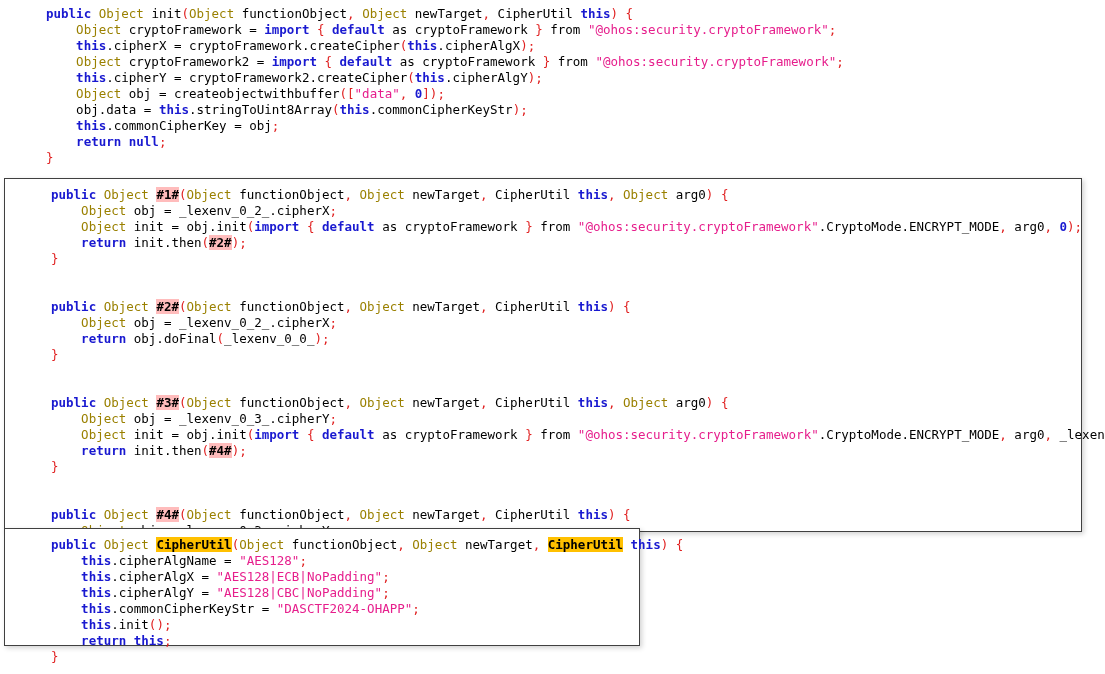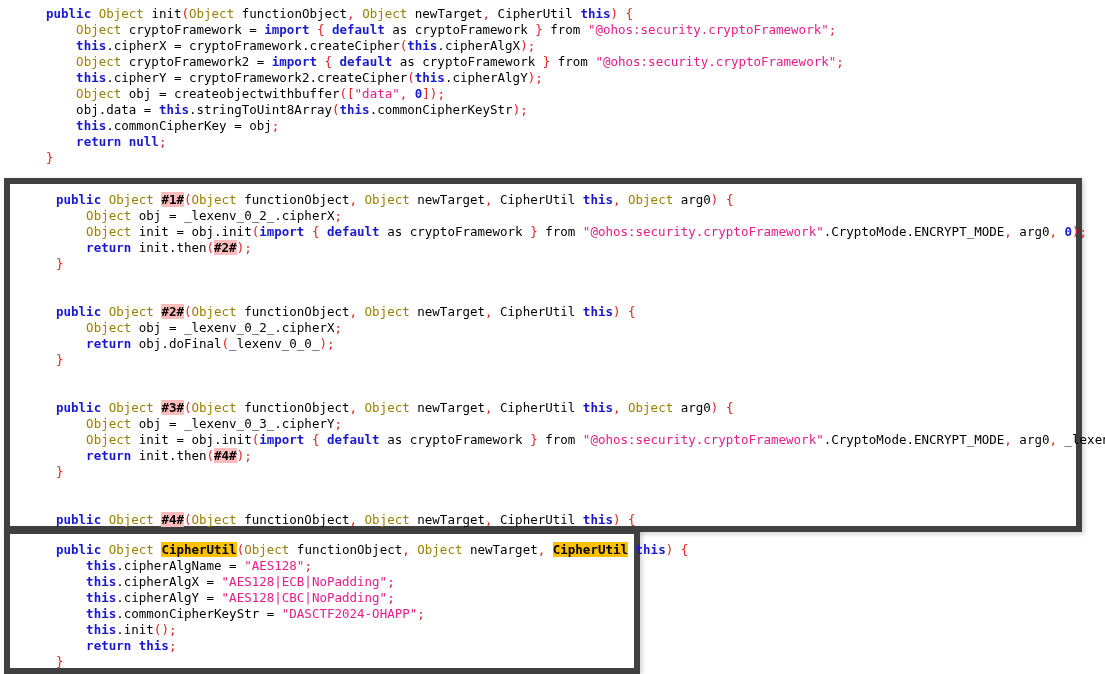--- a/index.html
+++ b/index.html
@@ -15,21 +15,21 @@
 
   
   .panel{
     position:absolute;
     background:#ffffff;
     box-sizing:border-box;
     padding-left:32px;
   }
   .panel.plain{border:none;}
   .panel.boxed{
-    border:6px solid #404040;
+    border:1px solid #404040;
     box-shadow:2px 2px 5px rgba(0,0,0,0.18);
   }
   .code-block{
     padding:0;
     white-space:pre;
     line-height:16px;
   }
   .code-line{
     white-space:pre;
     height:16px;
@@ -52,16 +52,16 @@
 </head>
 <body>
 
 <div class="decomp-root">
     <div class="panel plain" style="left: 0px; top: 0px; width: 1105px; height: 170px;">
       <div class="code-block" style="padding: 6px 0px 0px 14px;"><div class="code-line"><span class="k">public</span><span class="sep"> </span><span class="ty">Object</span><span class="sep"> </span><span class="id">init</span><span class="p">(</span><span class="ty">Object</span><span class="id"> functionObject</span><span class="p">,</span><span class="sep"> </span><span class="ty">Object</span><span class="id"> newTarget</span><span class="p">,</span><span class="id"> CipherUtil </span><span class="k">this</span><span class="p">)</span><span class="sep"> </span><span class="p">{</span></div><div class="code-line"><span class="sep">    </span><span class="ty">Object</span><span class="id"> cryptoFramework = </span><span class="k">import</span><span class="sep"> </span><span class="p">{</span><span class="sep"> </span><span class="k">default</span><span class="id"> as cryptoFramework </span><span class="p">}</span><span class="id"> from </span><span class="str">"@ohos:security.cryptoFramework"</span><span class="p">;</span></div><div class="code-line"><span class="sep">    </span><span class="k">this</span><span class="id">.cipherX = cryptoFramework.createCipher</span><span class="p">(</span><span class="k">this</span><span class="id">.cipherAlgX</span><span class="p">)</span><span class="p">;</span></div><div class="code-line"><span class="sep">    </span><span class="ty">Object</span><span class="id"> cryptoFramework2 = </span><span class="k">import</span><span class="sep"> </span><span class="p">{</span><span class="sep"> </span><span class="k">default</span><span class="id"> as cryptoFramework </span><span class="p">}</span><span class="id"> from </span><span class="str">"@ohos:security.cryptoFramework"</span><span class="p">;</span></div><div class="code-line"><span class="sep">    </span><span class="k">this</span><span class="id">.cipherY = cryptoFramework2.createCipher</span><span class="p">(</span><span class="k">this</span><span class="id">.cipherAlgY</span><span class="p">)</span><span class="p">;</span></div><div class="code-line"><span class="sep">    </span><span class="ty">Object</span><span class="id"> obj = createobjectwithbuffer</span><span class="p">([</span><span class="str">"data"</span><span class="p">,</span><span class="sep"> </span><span class="num">0</span><span class="p">])</span><span class="p">;</span></div><div class="code-line"><span class="id">    obj.data = </span><span class="k">this</span><span class="id">.stringToUint8Array</span><span class="p">(</span><span class="k">this</span><span class="id">.commonCipherKeyStr</span><span class="p">)</span><span class="p">;</span></div><div class="code-line"><span class="sep">    </span><span class="k">this</span><span class="id">.commonCipherKey = obj</span><span class="p">;</span></div><div class="code-line"><span class="sep">    </span><span class="k">return</span><span class="sep"> </span><span class="k">null</span><span class="p">;</span></div><div class="code-line"><span class="p">}</span></div></div>
     </div>
     <div class="panel boxed" style="left: 4px; top: 178px; width: 1078px; height: 354px;">
       <div class="code-block" style="padding: 8px 0px 0px 14px;"><div class="code-line"><span class="k">public</span><span class="sep"> </span><span class="ty">Object</span><span class="sep"> </span><span class="hl-pink">#1#</span><span class="p">(</span><span class="ty">Object</span><span class="id"> functionObject</span><span class="p">,</span><span class="sep"> </span><span class="ty">Object</span><span class="id"> newTarget</span><span class="p">,</span><span class="id"> CipherUtil </span><span class="k">this</span><span class="p">,</span><span class="sep"> </span><span class="ty">Object</span><span class="id"> arg0</span><span class="p">)</span><span class="sep"> </span><span class="p">{</span></div><div class="code-line"><span class="sep">    </span><span class="ty">Object</span><span class="id"> obj = _lexenv_0_2_.cipherX</span><span class="p">;</span></div><div class="code-line"><span class="sep">    </span><span class="ty">Object</span><span class="id"> init = obj.init</span><span class="p">(</span><span class="k">import</span><span class="sep"> </span><span class="p">{</span><span class="sep"> </span><span class="k">default</span><span class="id"> as cryptoFramework </span><span class="p">}</span><span class="id"> from </span><span class="str">"@ohos:security.cryptoFramework"</span><span class="id">.CryptoMode.ENCRYPT_MODE</span><span class="p">,</span><span class="id"> arg0</span><span class="p">,</span><span class="sep"> </span><span class="num">0</span><span class="p">)</span><span class="p">;</span></div><div class="code-line"><span class="sep">    </span><span class="k">return</span><span class="id"> init.then</span><span class="p">(</span><span class="hl-pink">#2#</span><span class="p">)</span><span class="p">;</span></div><div class="code-line"><span class="p">}</span></div><div class="code-line">&nbsp;</div><div class="code-line">&nbsp;</div><div class="code-line"><span class="k">public</span><span class="sep"> </span><span class="ty">Object</span><span class="sep"> </span><span class="hl-pink">#2#</span><span class="p">(</span><span class="ty">Object</span><span class="id"> functionObject</span><span class="p">,</span><span class="sep"> </span><span class="ty">Object</span><span class="id"> newTarget</span><span class="p">,</span><span class="id"> CipherUtil </span><span class="k">this</span><span class="p">)</span><span class="sep"> </span><span class="p">{</span></div><div class="code-line"><span class="sep">    </span><span class="ty">Object</span><span class="id"> obj = _lexenv_0_2_.cipherX</span><span class="p">;</span></div><div class="code-line"><span class="sep">    </span><span class="k">return</span><span class="id"> obj.doFinal</span><span class="p">(</span><span class="id">_lexenv_0_0_</span><span class="p">)</span><span class="p">;</span></div><div class="code-line"><span class="p">}</span></div><div class="code-line">&nbsp;</div><div class="code-line">&nbsp;</div><div class="code-line"><span class="k">public</span><span class="sep"> </span><span class="ty">Object</span><span class="sep"> </span><span class="hl-pink">#3#</span><span class="p">(</span><span class="ty">Object</span><span class="id"> functionObject</span><span class="p">,</span><span class="sep"> </span><span class="ty">Object</span><span class="id"> newTarget</span><span class="p">,</span><span class="id"> CipherUtil </span><span class="k">this</span><span class="p">,</span><span class="sep"> </span><span class="ty">Object</span><span class="id"> arg0</span><span class="p">)</span><span class="sep"> </span><span class="p">{</span></div><div class="code-line"><span class="sep">    </span><span class="ty">Object</span><span class="id"> obj = _lexenv_0_3_.cipherY</span><span class="p">;</span></div><div class="code-line"><span class="sep">    </span><span class="ty">Object</span><span class="id"> init = obj.init</span><span class="p">(</span><span class="k">import</span><span class="sep"> </span><span class="p">{</span><span class="sep"> </span><span class="k">default</span><span class="id"> as cryptoFramework </span><span class="p">}</span><span class="id"> from </span><span class="str">"@ohos:security.cryptoFramework"</span><span class="id">.CryptoMode.ENCRYPT_MODE</span><span class="p">,</span><span class="id"> arg0</span><span class="p">,</span><span class="id"> _lexenv_0_0_</span></div><div class="code-line"><span class="sep">    </span><span class="k">return</span><span class="id"> init.then</span><span class="p">(</span><span class="hl-pink">#4#</span><span class="p">)</span><span class="p">;</span></div><div class="code-line"><span class="p">}</span></div><div class="code-line">&nbsp;</div><div class="code-line">&nbsp;</div><div class="code-line"><span class="k">public</span><span class="sep"> </span><span class="ty">Object</span><span class="sep"> </span><span class="hl-pink">#4#</span><span class="p">(</span><span class="ty">Object</span><span class="id"> functionObject</span><span class="p">,</span><span class="sep"> </span><span class="ty">Object</span><span class="id"> newTarget</span><span class="p">,</span><span class="id"> CipherUtil </span><span class="k">this</span><span class="p">)</span><span class="sep"> </span><span class="p">{</span></div><div class="code-line"><span class="sep">    </span><span class="ty">Object</span><span class="id"> obj = _lexenv_0_3_.cipherY</span><span class="p">;</span></div><div class="code-line"><span class="sep">    </span><span class="k">return</span><span class="id"> obj.doFinal</span><span class="p">(</span><span class="id">_lexenv_0_1_</span><span class="p">)</span><span class="p">;</span></div><div class="code-line"><span class="p">}</span></div></div>
     </div>
-    <div class="panel boxed" style="left: 4px; top: 528px; width: 636px; height: 146px;">
+    <div class="panel boxed" style="left: 4px; top: 528px; width: 636px; height: 118px;">
       <div class="code-block" style="padding: 8px 0px 0px 14px;"><div class="code-line"><span class="k">public</span><span class="sep"> </span><span class="ty">Object</span><span class="sep"> </span><span class="hl-yellow">CipherUtil</span><span class="p">(</span><span class="ty">Object</span><span class="id"> functionObject</span><span class="p">,</span><span class="sep"> </span><span class="ty">Object</span><span class="id"> newTarget</span><span class="p">,</span><span class="sep"> </span><span class="hl-yellow">CipherUtil</span><span class="sep"> </span><span class="k">this</span><span class="p">)</span><span class="sep"> </span><span class="p">{</span></div><div class="code-line"><span class="sep">    </span><span class="k">this</span><span class="id">.cipherAlgName = </span><span class="str">"AES128"</span><span class="p">;</span></div><div class="code-line"><span class="sep">    </span><span class="k">this</span><span class="id">.cipherAlgX = </span><span class="str">"AES128|ECB|NoPadding"</span><span class="p">;</span></div><div class="code-line"><span class="sep">    </span><span class="k">this</span><span class="id">.cipherAlgY = </span><span class="str">"AES128|CBC|NoPadding"</span><span class="p">;</span></div><div class="code-line"><span class="sep">    </span><span class="k">this</span><span class="id">.commonCipherKeyStr = </span><span class="str">"DASCTF2024-OHAPP"</span><span class="p">;</span></div><div class="code-line"><span class="sep">    </span><span class="k">this</span><span class="id">.init</span><span class="p">()</span><span class="p">;</span></div><div class="code-line"><span class="sep">    </span><span class="k">return</span><span class="sep"> </span><span class="k">this</span><span class="p">;</span></div><div class="code-line"><span class="p">}</span></div></div>
     </div>
   </div>
 
 </body></html>

